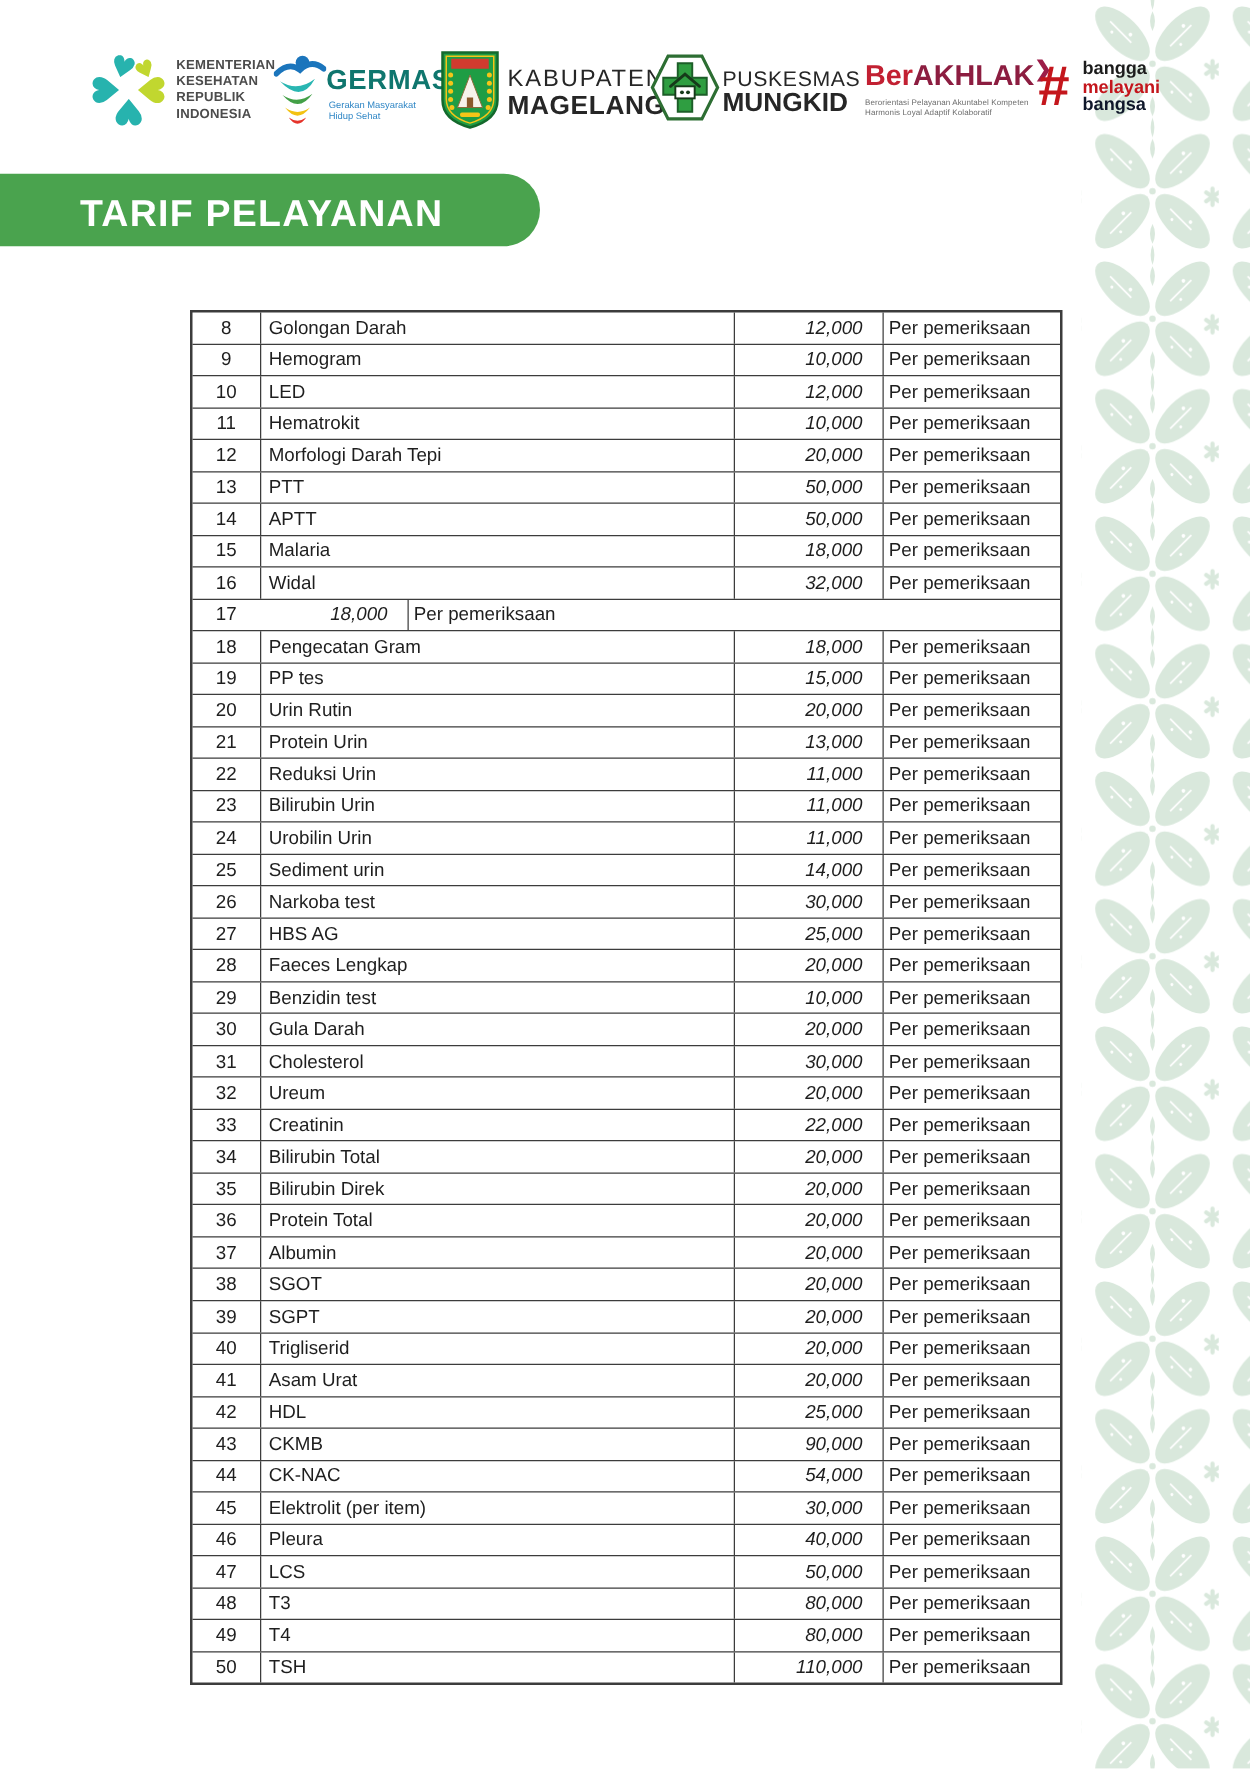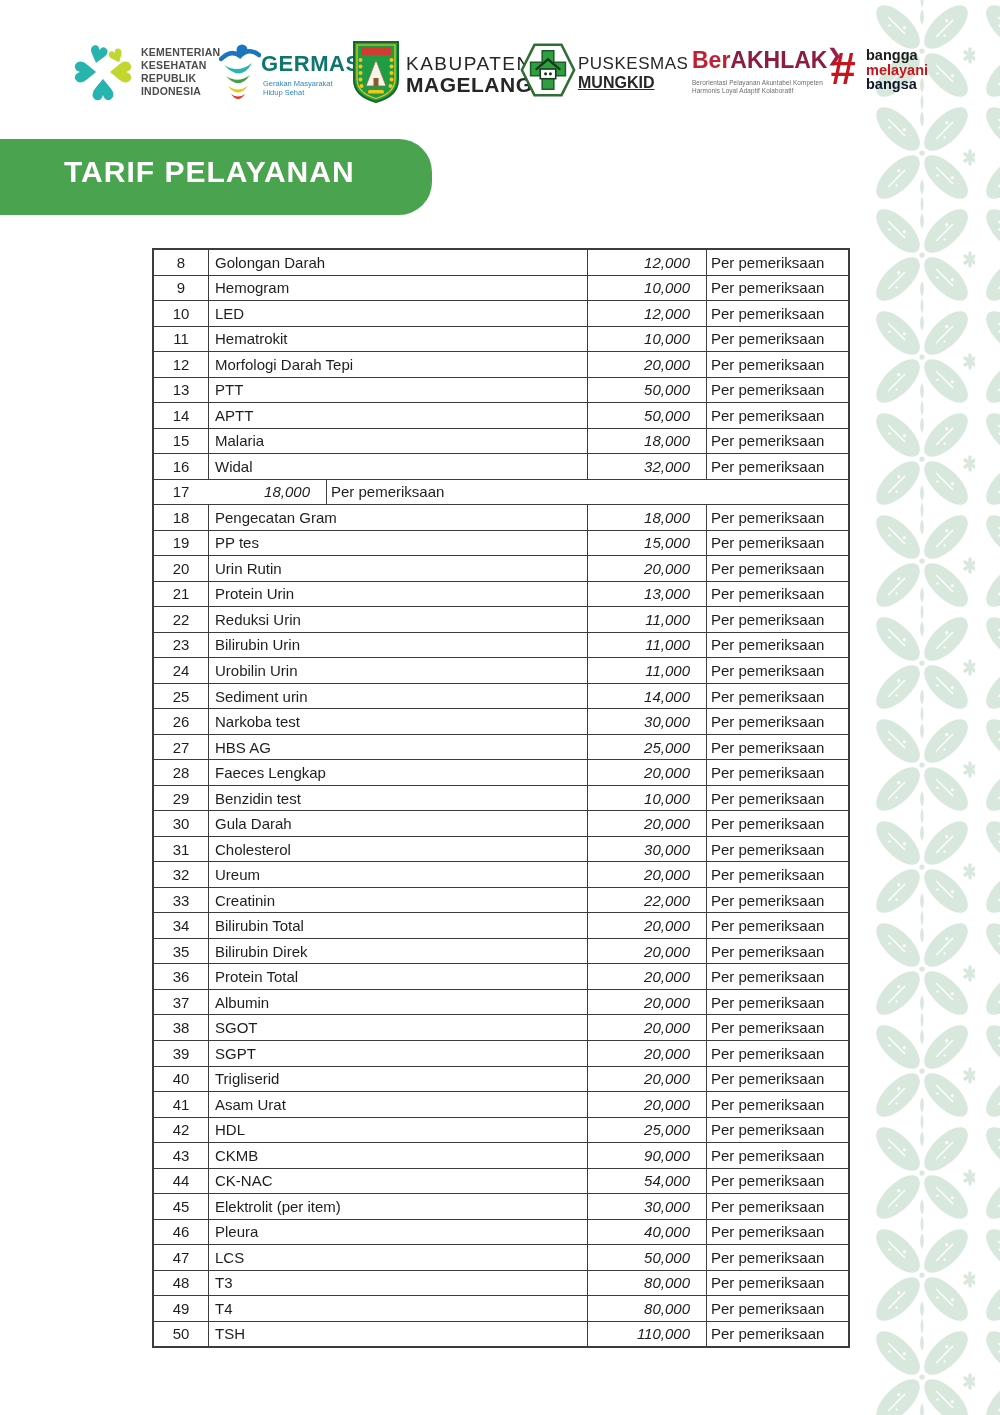--- a/index.html
+++ b/index.html
@@ -13,35 +13,35 @@
   .logo{position:absolute;}
   .kemenkes-text{position:absolute;left:141px;top:46px;font-size:10.5px;font-weight:bold;
                  color:#4c4c4c;line-height:13px;letter-spacing:.2px;}
   .germas-title{position:absolute;left:261px;top:51px;font-size:22px;font-weight:bold;color:#0f766e;letter-spacing:.5px;}
   .germas-sub{position:absolute;left:263px;top:80px;font-size:7.5px;color:#2f86c5;line-height:8.5px;}
   .magelang-text{position:absolute;left:406px;top:53px;color:#262626;}
   .magelang-line1{font-size:19px;font-weight:400;letter-spacing:1.5px;line-height:21px;}
   .magelang-line2{font-size:21px;font-weight:bold;letter-spacing:.5px;line-height:22px;}
   .puskesmas-text{position:absolute;left:578px;top:54px;color:#262626;}
   .puskesmas-line1{font-size:17px;font-weight:400;letter-spacing:.5px;line-height:19px;}
-  .puskesmas-line2{font-size:16px;font-weight:bold;line-height:20px;text-decoration:underline;}
+  .puskesmas-line2{font-size:21px;font-weight:bold;line-height:20px;}
   .berakhlak{position:absolute;left:680px;top:48px;margin-left:12px;}
   .berakhlak-title{font-size:23px;font-weight:bold;line-height:24px;}
   .ber-prefix{color:#c22032;}
   .ber-main{color:#8c1d40;}
   .ber-arrow{display:inline-block;color:#9c1e49;font-size:17px;transform:translateY(-7px);font-weight:bold;}
   .berakhlak-sub{margin-top:4px;font-size:6.4px;color:#6b6b6b;line-height:7.6px;letter-spacing:.1px;}
   .bangga{position:absolute;left:830px;top:44px;}
   .bangga-hash{position:absolute;left:0;top:2px;font-size:45px;font-weight:bold;font-style:italic;
                color:#c4161c;line-height:45px;}
   .bangga-words{position:absolute;left:36px;top:4px;font-size:14.5px;font-weight:bold;line-height:14.5px;}
   .bangga-w1{color:#1c1c1c;} .bangga-w2{color:#c4161c;} .bangga-w3{color:#0f172a;}
 
   
-  .banner{position:absolute;left:0;top:139px;width:432px;height:76px;background:#4aa34e;
+  .banner{position:absolute;left:0;top:139px;width:432px;height:58px;background:#4aa34e;
           border-radius:0 33px 33px 0;}
   .banner-title{position:absolute;left:64px;top:0;line-height:66px;font-size:30px;font-weight:bold;
                 color:#ffffff;letter-spacing:1px;}
 
   
   .ttable{position:absolute;left:152px;top:248px;width:698px;height:1100px;
           border:2px solid #3c3c3c;box-sizing:border-box;display:flex;flex-direction:column;
           background:#fff;}
   .trow{flex:1;display:flex;border-top:1px solid #3c3c3c;min-height:0;}
   .trow:first-child{border-top:none;}

